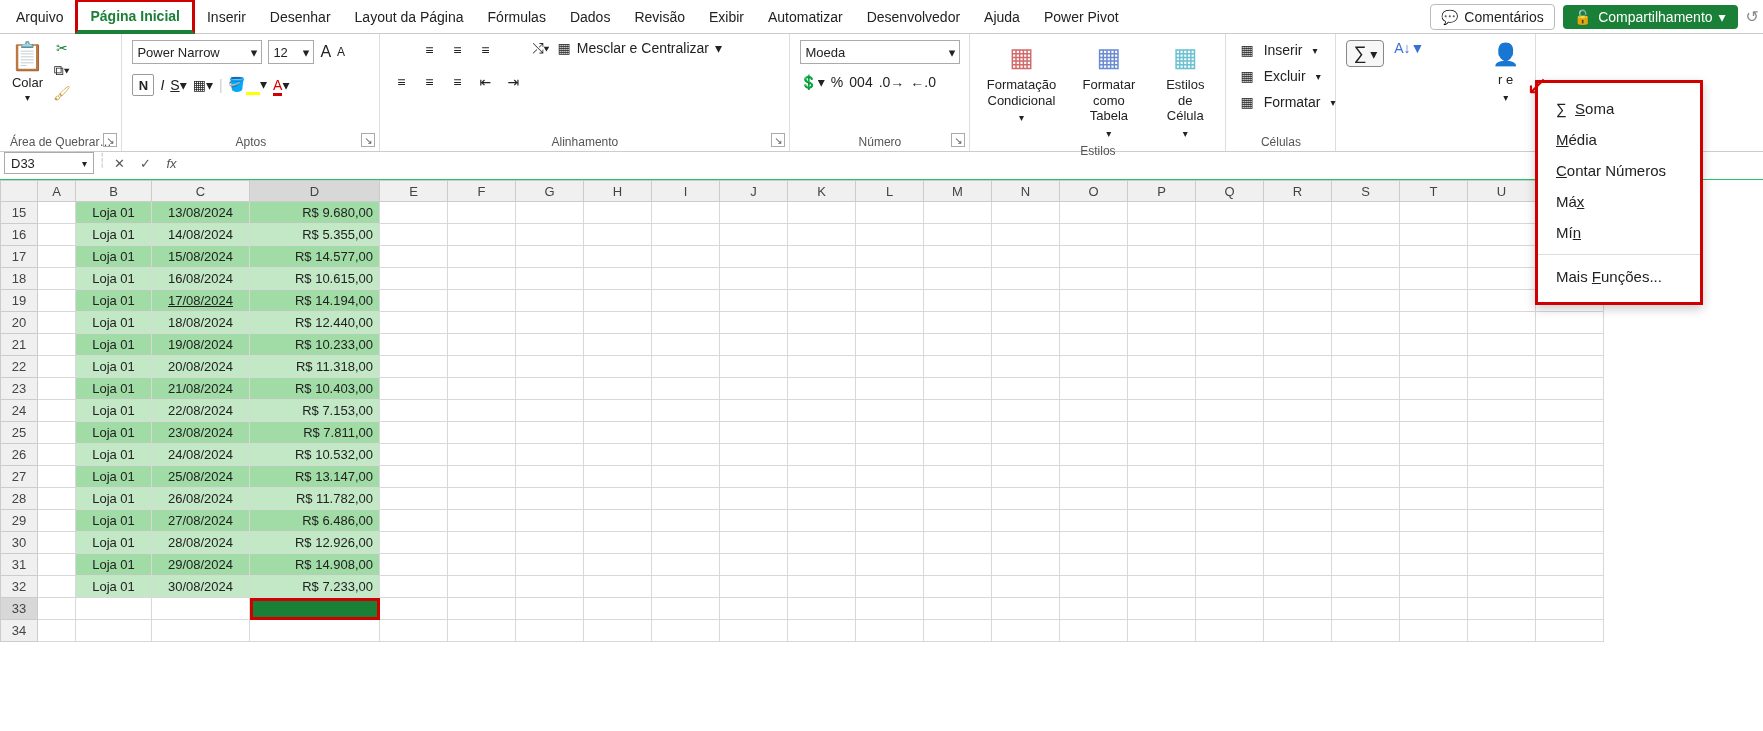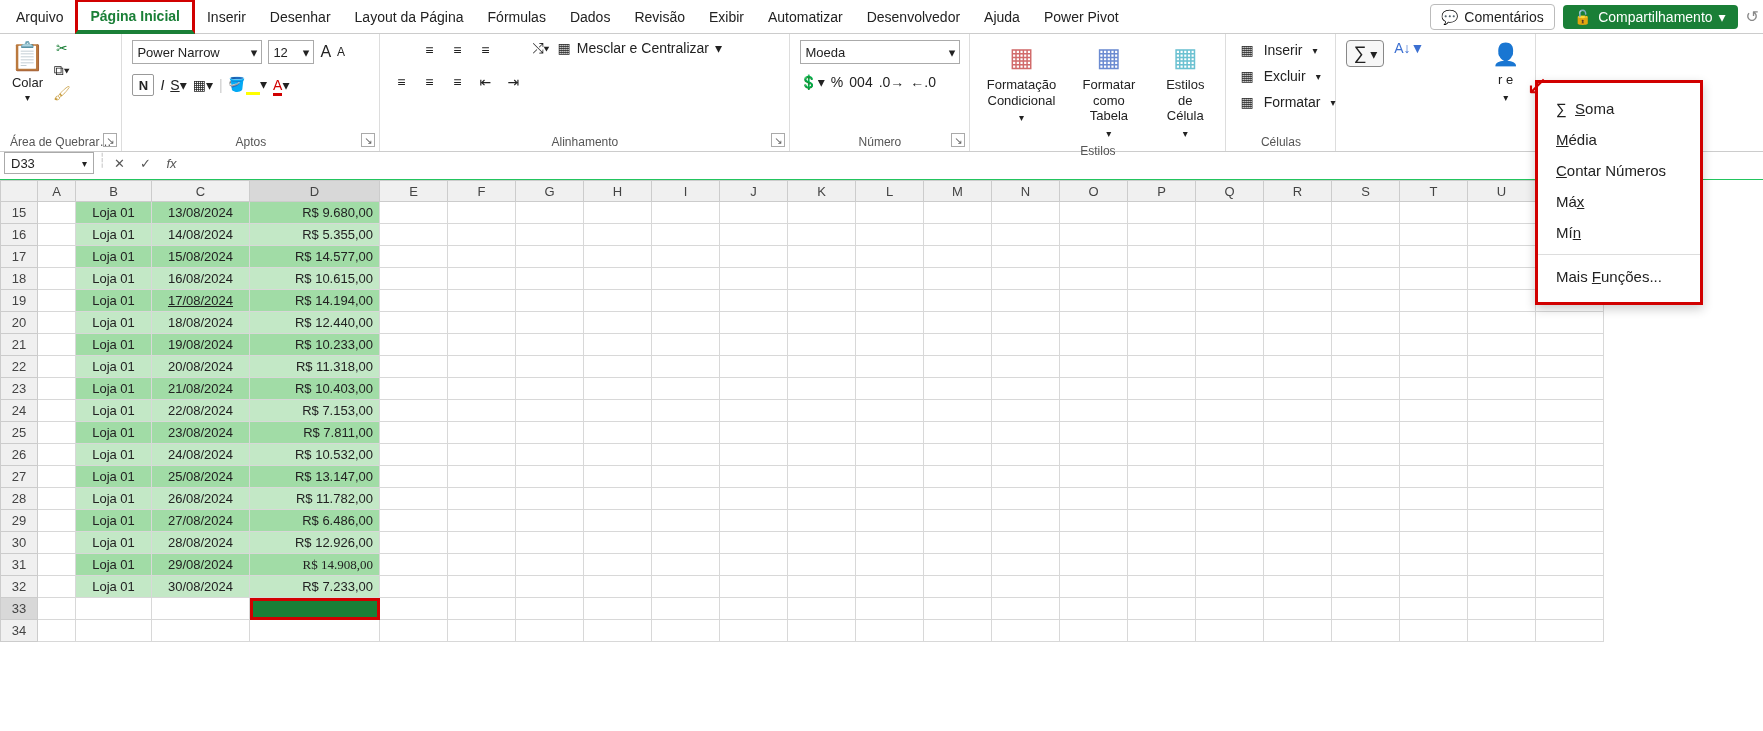--- a/index.html
+++ b/index.html
@@ -706,21 +706,21 @@
           <div class="cell blank" style="width: 68px;"></div>
           <div class="cell blank" style="width: 68px;"></div>
           <div class="cell blank" style="width: 68px;"></div>
           <div class="cell blank" style="width: 68px;"></div>
           <div class="cell blank" style="width: 68px;"></div>
         </div>
         <div class="datarow odd">
           <div class="cell blank" style="width: 38px; justify-content: center;"></div>
           <div class="cell b-col" style="width: 76px;">Loja 01</div>
           <div class="cell c-col" style="width: 98px;">29/08/2024</div>
-          <div class="cell d-col" style="width: 130px; font-family: Liberation Serif, serif;">R$ 14.908,00</div>
+          <div class="cell d-col" style="width: 130px;">R$ 14.908,00</div>
           <div class="cell blank" style="width: 68px;"></div>
           <div class="cell blank" style="width: 68px;"></div>
           <div class="cell blank" style="width: 68px;"></div>
           <div class="cell blank" style="width: 68px;"></div>
           <div class="cell blank" style="width: 68px;"></div>
           <div class="cell blank" style="width: 68px;"></div>
           <div class="cell blank" style="width: 68px;"></div>
           <div class="cell blank" style="width: 68px;"></div>
           <div class="cell blank" style="width: 68px;"></div>
           <div class="cell blank" style="width: 68px;"></div>

